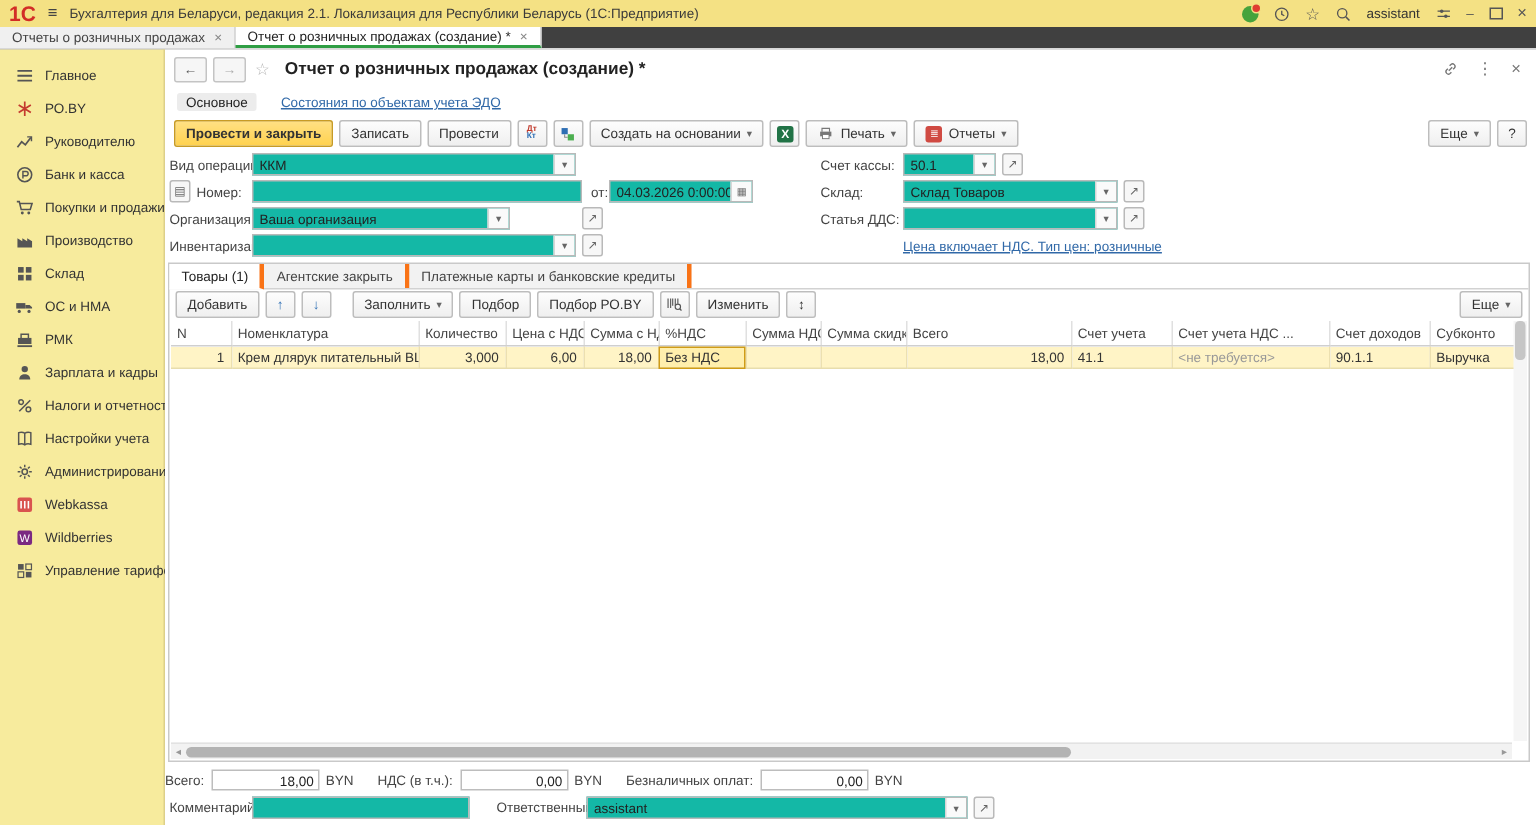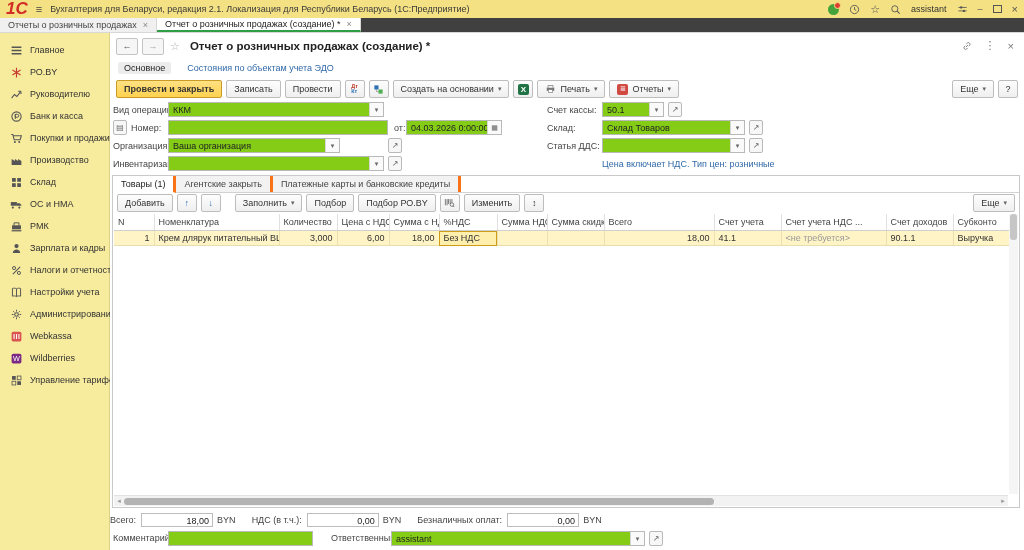--- a/index.html
+++ b/index.html
@@ -2,21 +2,21 @@
 <html><head>
 <meta charset="utf-8">
 <style>
   html,body{margin:0;padding:0;overflow:hidden}
   body{width:1024px;height:550px;position:relative;background:#fff;
        font-family:"Liberation Sans","DejaVu Sans",sans-serif;font-size:9px;color:#333}
   svg{display:block}
   
   #topbar{position:absolute;left:0;top:0;width:1024px;height:18px;background:#f4e184;
           display:flex;align-items:center;padding:0 6px;box-sizing:border-box;gap:8px}
-  .logo{color:#d22d26;font-weight:bold;font-style:italic;font-size:17px}
+  .logo{color:#d22d26;font-weight:bold;font-size:14px}
   .hamb{font-size:11px;color:#444;cursor:pointer}
   .wtitle{color:#3a3a3a;white-space:nowrap}
   #topbar .right{margin-left:auto;display:flex;align-items:center;gap:10px}
   .svc{width:11px;height:11px;border-radius:50%;background:#46a33c;position:relative;display:inline-block}
   .svc .dot{position:absolute;right:-2px;top:-2px;width:5px;height:5px;border-radius:50%;background:#e03c31;border:1px solid #f4e184}
   .tico{color:#555}
   .winbox{display:inline-block;width:7px;height:6px;border:1px solid #555}
   
   #tabbar{position:absolute;left:0;top:18px;width:1024px;height:15px;background:#404040;
           border-bottom:1px solid #d8d8d8;display:flex;box-sizing:border-box}
@@ -33,40 +33,40 @@
   
   #main{position:absolute;left:110px;top:33px;width:914px;height:517px;background:#fff}
   .navbtn{display:inline-flex;align-items:center;justify-content:center;width:20px;height:15px;
           border:1px solid #c4c4c4;border-radius:2px;background:#f6f6f6;color:#555}
   #formhdr{position:absolute;left:6px;top:4px;height:18px;display:flex;align-items:center;gap:4px}
   .fstar{color:#b5b5b5;font-size:11px;margin:0 2px}
   .ftitle{font-size:11.5px;font-weight:bold;color:#222;margin-left:4px;white-space:nowrap}
   #hdricons{position:absolute;right:10px;top:6px;display:flex;gap:12px;align-items:center;color:#777}
   #formnav{position:absolute;left:8px;top:28px;height:14px;display:flex;gap:16px;align-items:center}
   .navmain{color:#222;background:#ececec;padding:1px 6px;border-radius:2px}
-  a.lnk{color:#3169a8;cursor:pointer;white-space:nowrap}
+  a.lnk{color:#3169a8;text-decoration:underline;cursor:pointer;white-space:nowrap}
   
   #toolbar{position:absolute;left:6px;top:47px;right:6px;height:18px;display:flex;gap:4px;align-items:center}
   .btn{display:inline-flex;align-items:center;gap:4px;height:16px;padding:0 7px;border:1px solid #bdbdbd;
        border-radius:2px;background:linear-gradient(#fdfdfd,#efefef);color:#333;white-space:nowrap;cursor:pointer}
   .btn.primary{background:linear-gradient(#ffe083,#ffd24f);border-color:#c79b25;font-weight:bold}
   .btn .car{font-size:7px;color:#666}
   .ibtn{width:18px;padding:0;justify-content:center}
   .dtkt{display:flex;flex-direction:column;line-height:5px;font-size:5.5px;font-weight:bold}
   .dtkt .dt{color:#c0392b}.dtkt .kt{color:#2e6fb4}
   .xl{width:11px;height:11px;border-radius:2px;background:#217346;color:#fff;font-weight:bold;
       font-size:8px;display:inline-flex;align-items:center;justify-content:center}
   .rpt{width:11px;height:11px;border-radius:2px;background:#d04a42;color:#fff;font-size:7px;
       display:inline-flex;align-items:center;justify-content:center}
   .spacer{margin-left:auto}
   
   #fields{position:absolute;left:3px;top:69px;width:905px;height:74px}
   .frow{position:absolute;left:0;right:0;height:16px}
   .flbl{position:absolute;top:3px;color:#444;white-space:nowrap}
-  .fld{position:absolute;top:0;height:15px;border:1px solid #b9b9b9;background:#84cc16;
+  .fld{position:absolute;top:0;height:15px;border:1px solid #b9b9b9;background:#14b8a6;
        display:flex;align-items:center;box-sizing:border-box}
   .fld .val{flex:1;padding:0 4px;white-space:nowrap;overflow:hidden;color:#222}
   .fld .dd{width:13px;align-self:stretch;border-left:1px solid #d6d6d6;display:flex;align-items:center;
            justify-content:center;color:#666;font-size:7px;background:#fafafa}
   .sqb{position:absolute;top:0;width:14px;height:15px;border:1px solid #b9b9b9;border-radius:2px;
        background:#f7f7f7;display:flex;align-items:center;justify-content:center;color:#666;
        font-size:8px;box-sizing:border-box}
   
   #tbox{position:absolute;left:2px;top:142px;width:908px;height:333px;border:1px solid #c9c9c9;
         box-sizing:border-box;background:#fff}

